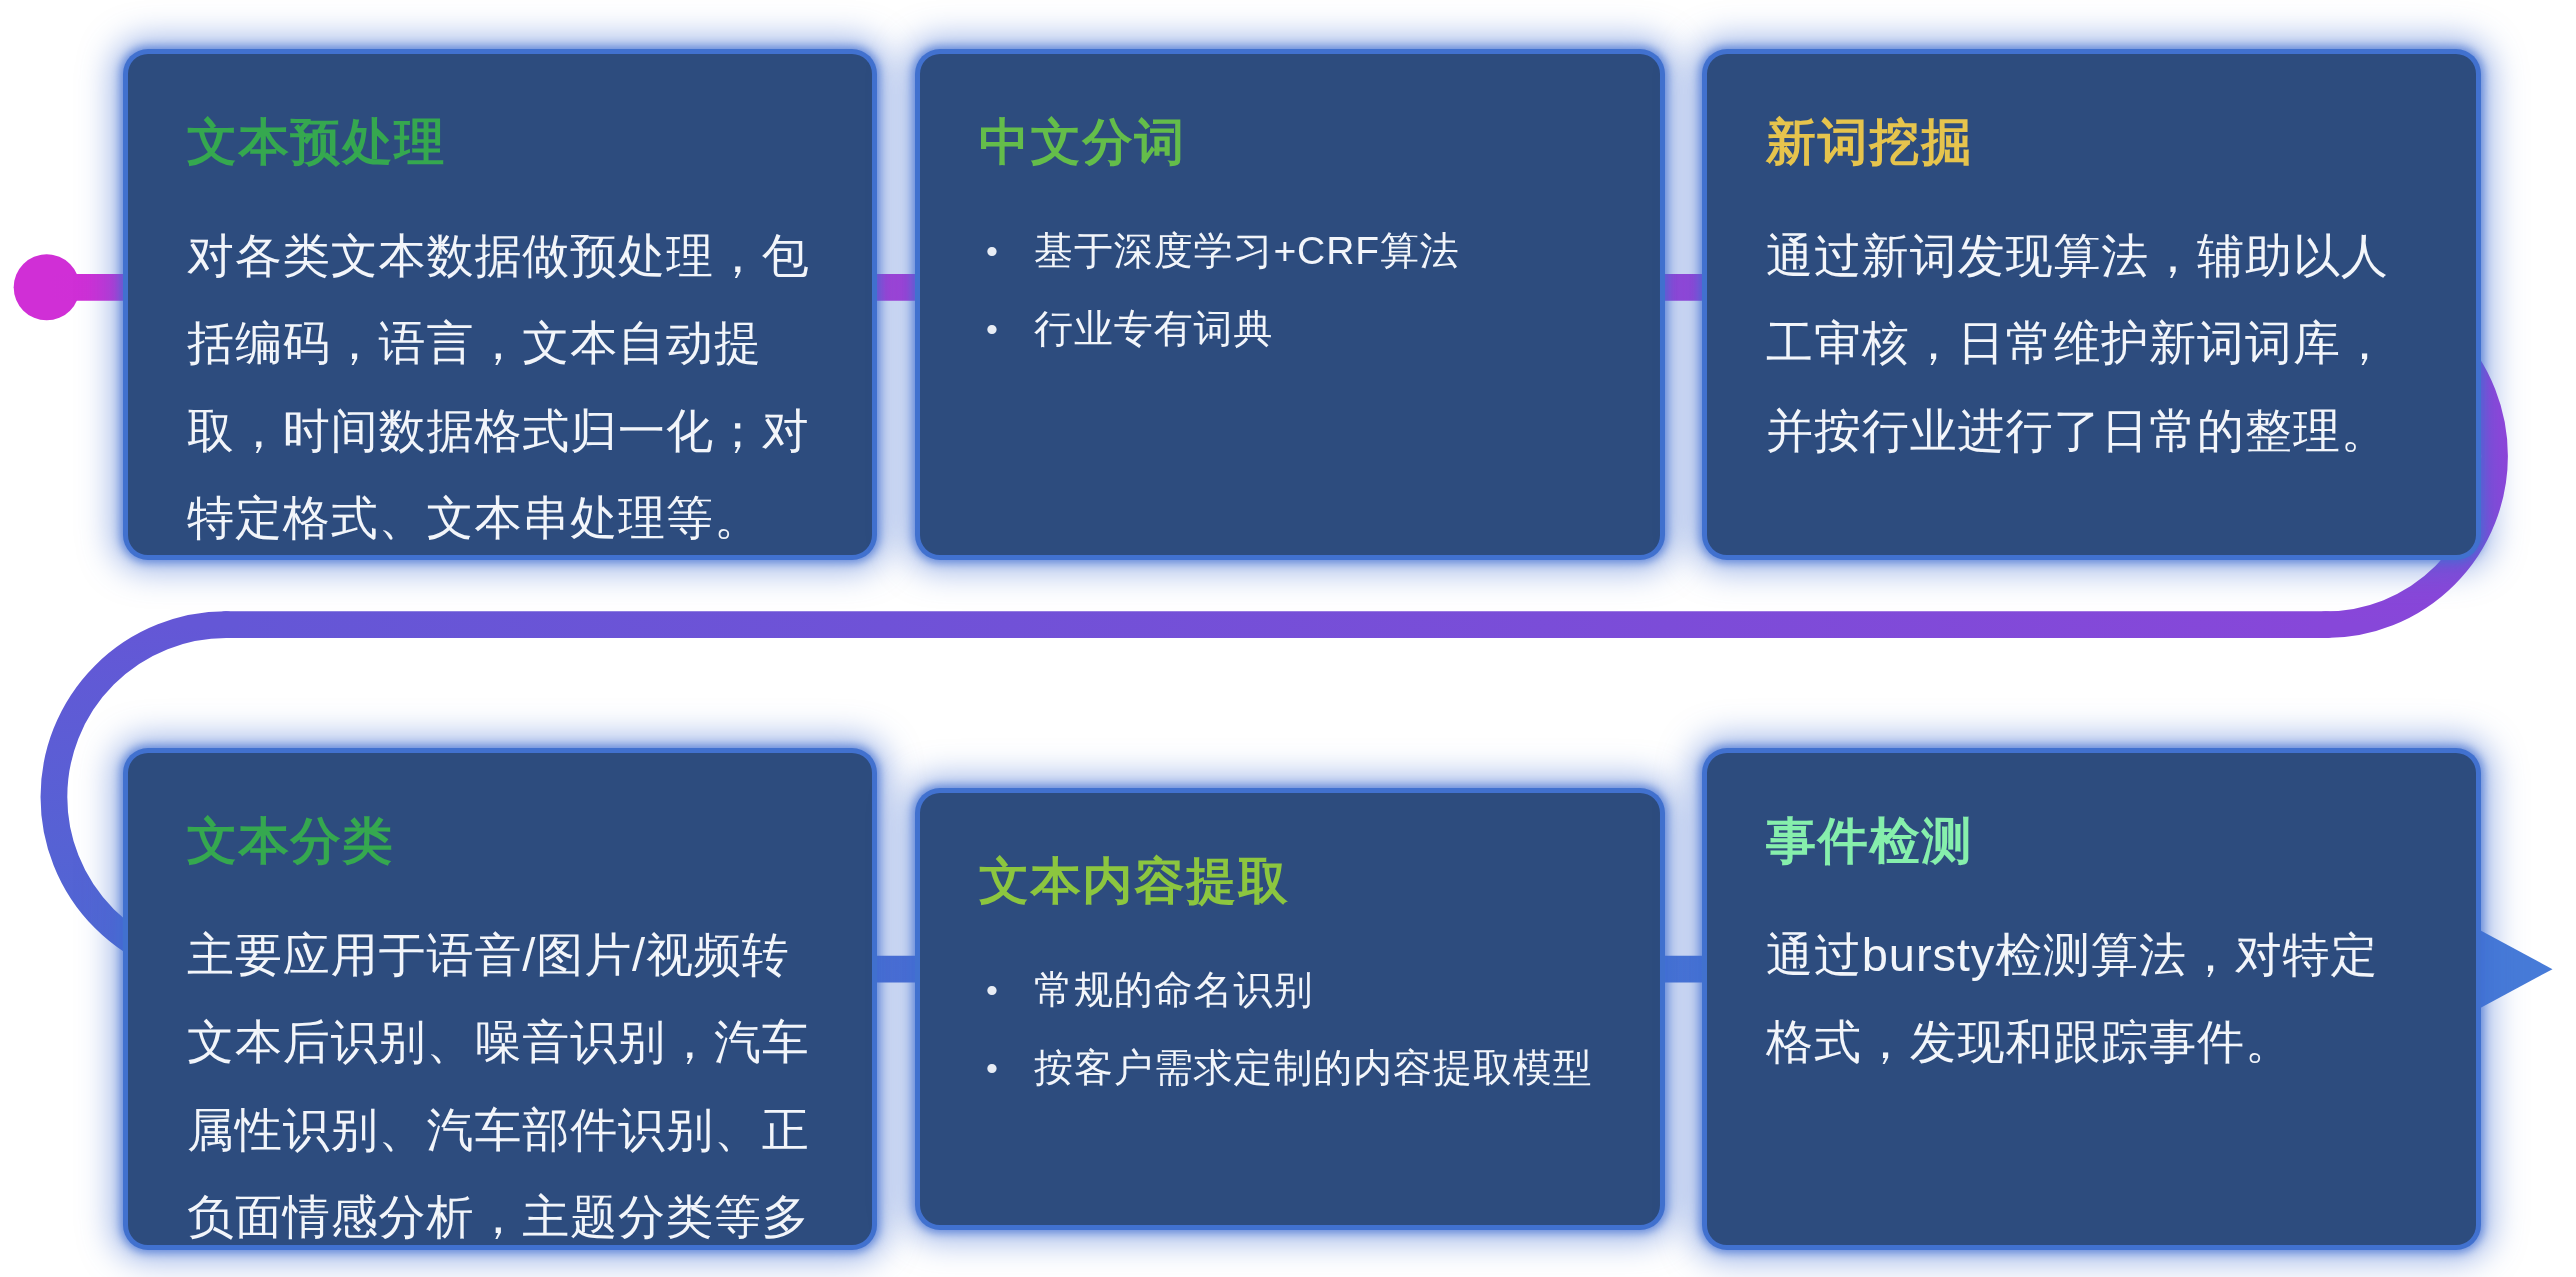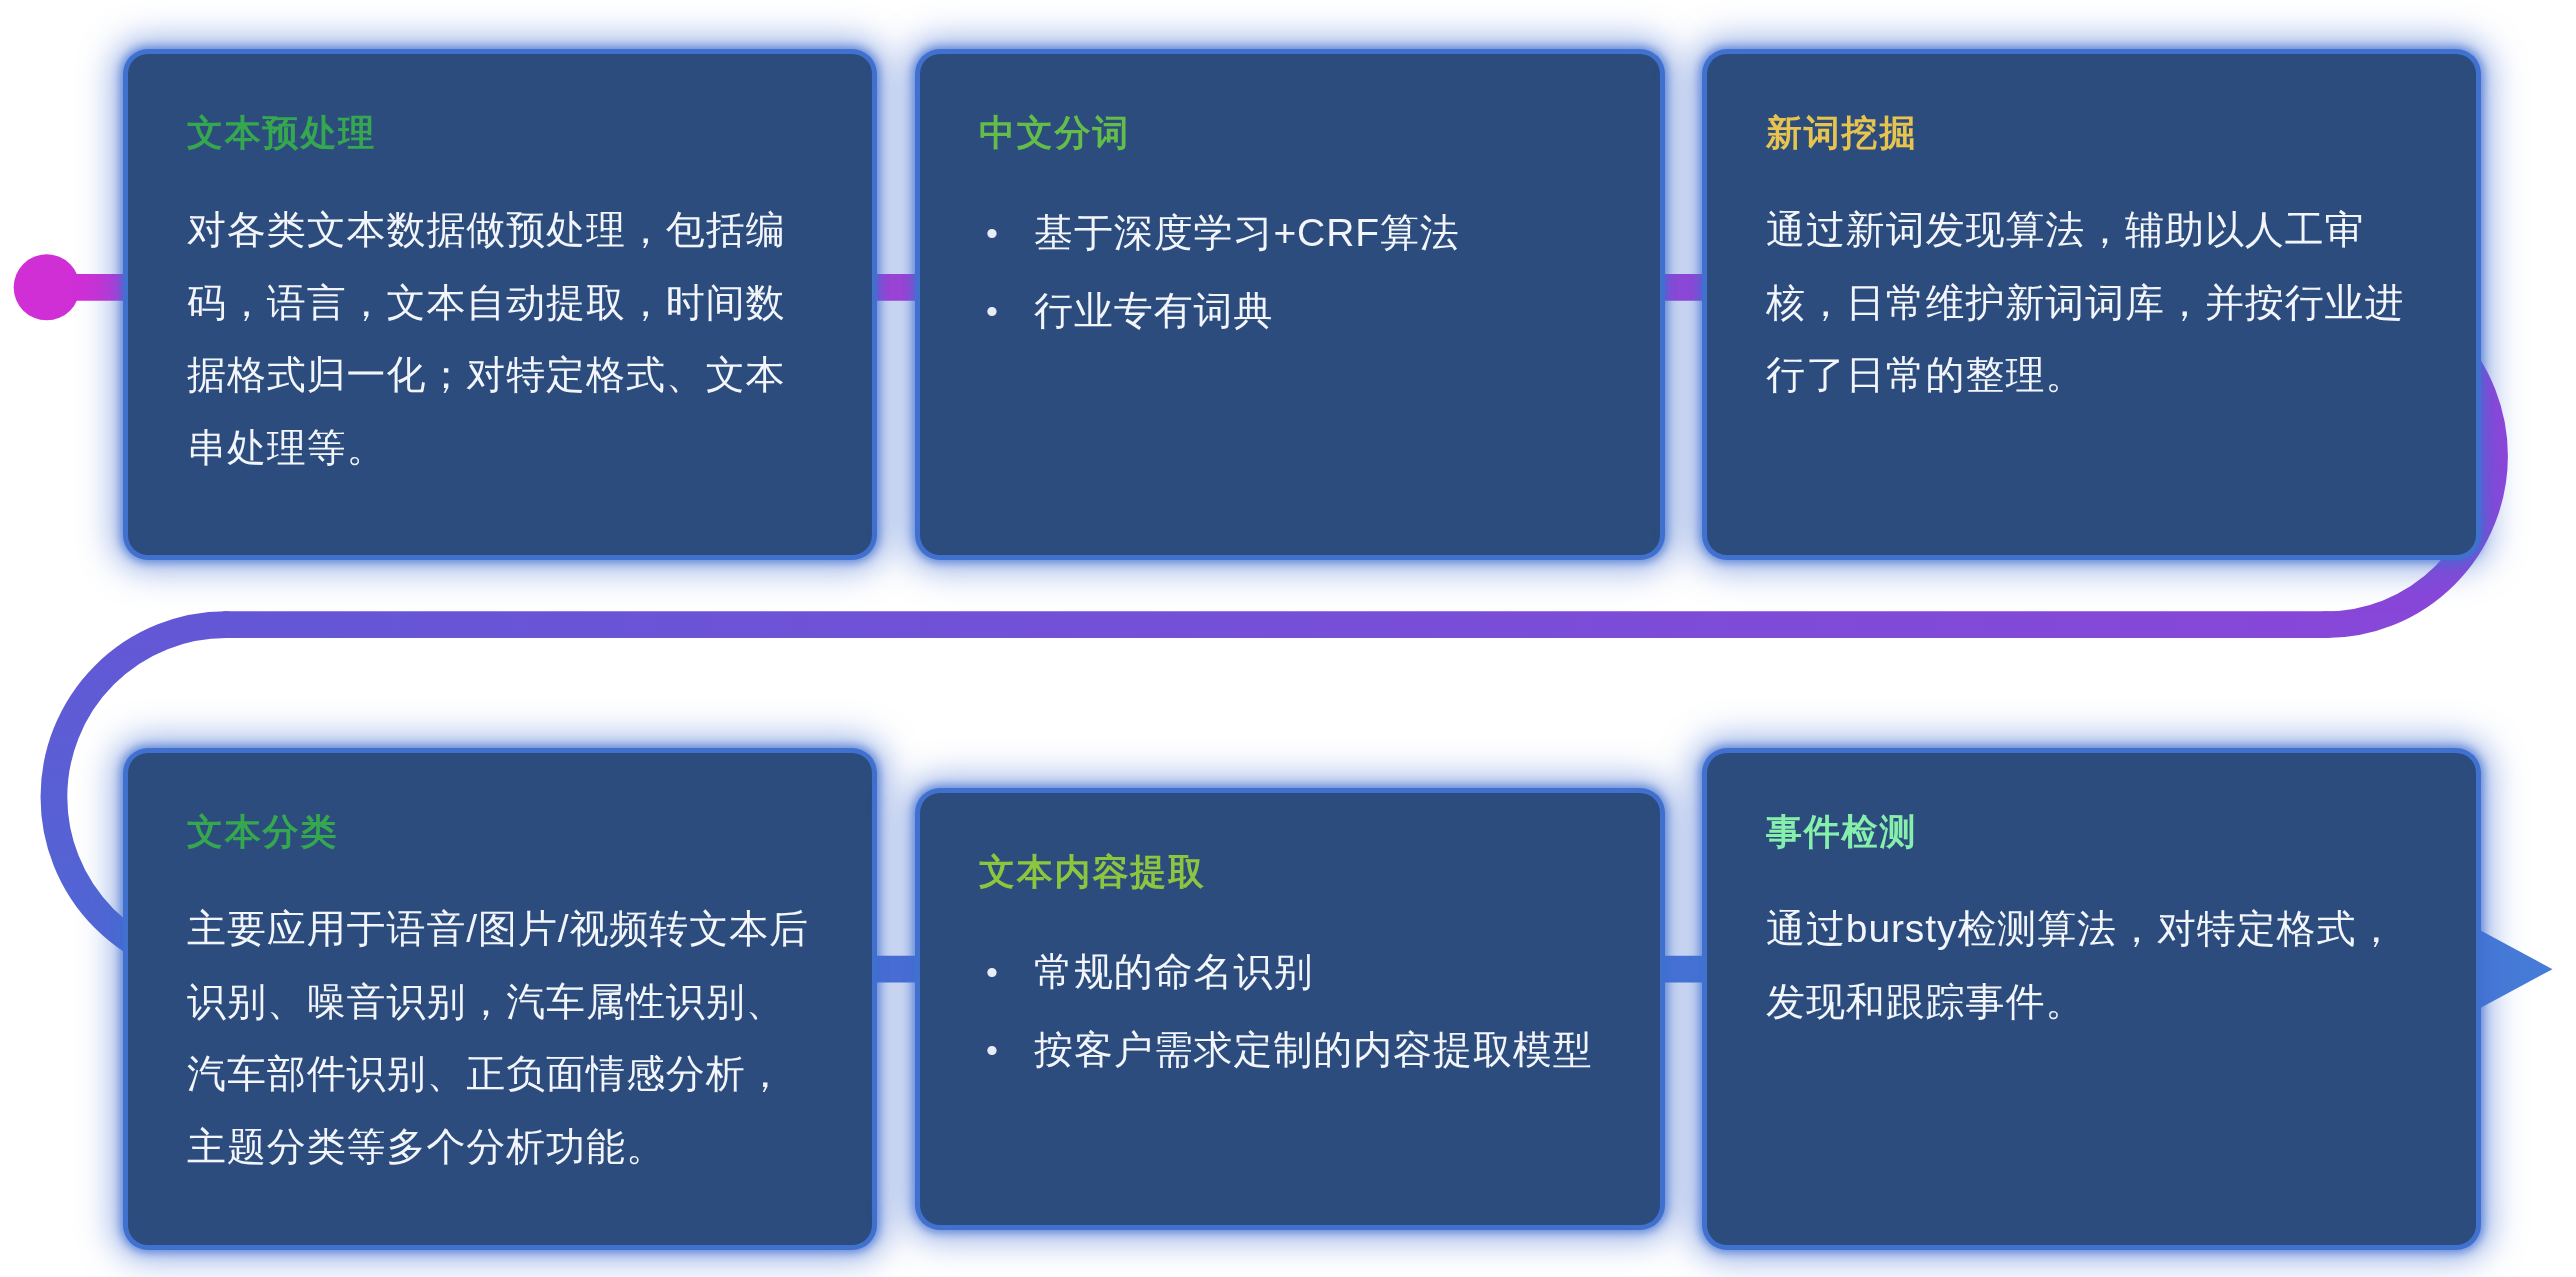--- a/index.html
+++ b/index.html
@@ -23,27 +23,27 @@
     padding: 55px 55px 45px 59px;
   }
   .card-1 { left: 123px;  top: 49px;  width: 754px; height: 511px; }
   .card-2 { left: 915px; top: 49px;  width: 750px; height: 511px; }
   .card-3 { left: 1702px; top: 49px;  width: 779px; height: 511px; }
   .card-4 { left: 123px;  top: 748px; width: 754px; height: 502px; }
   .card-5 { left: 915px; top: 748px; width: 750px; height: 442px; margin-top: 40px; }
   .card-6 { left: 1702px; top: 748px; width: 779px; height: 502px; }
 
   .card-title {
-    font-size: 36px;
+    font-size: 50px;
     font-weight: bold;
     letter-spacing: 1.8px;
     margin-bottom: 36px;
   }
   .card-body {
-    font-size: 39px;
+    font-size: 47px;
     color: #f2f5fa;
     line-height: 1.86;
     letter-spacing: 0.9px;
   }
   .card-bullets {
     list-style: none;
     font-size: 39px;
     color: #f2f5fa;
     letter-spacing: 0.9px;
   }

